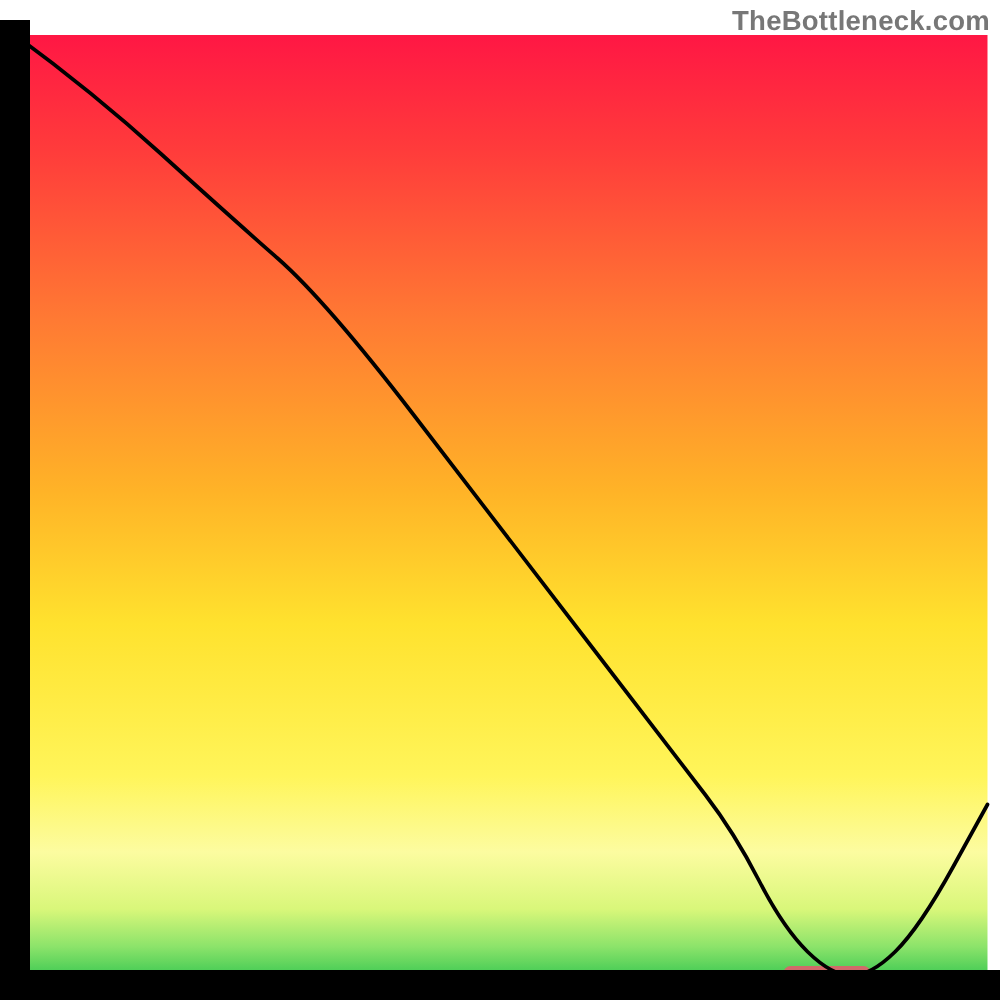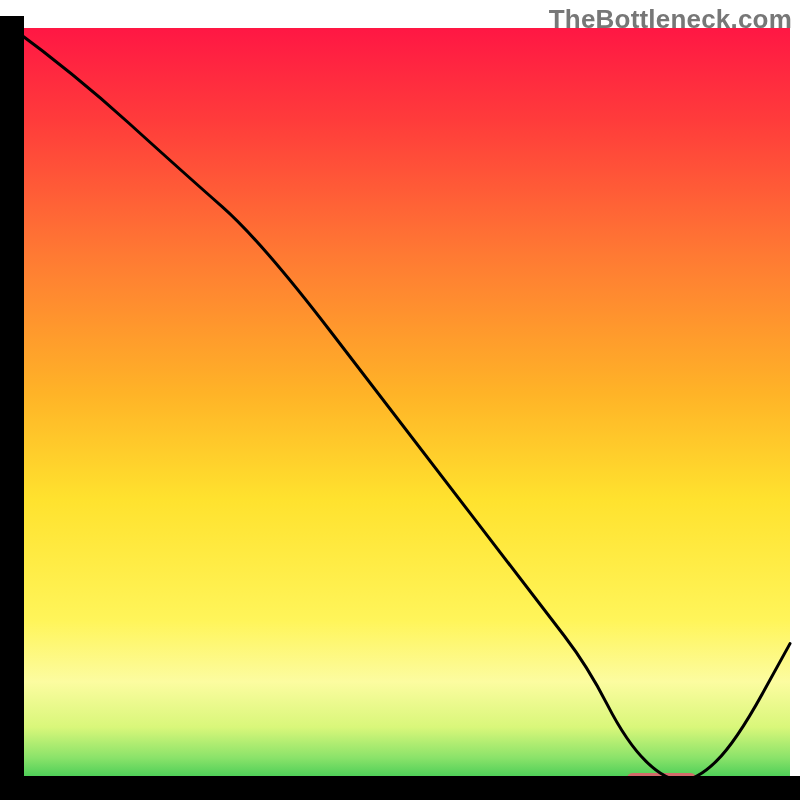--- a/index.html
+++ b/index.html
@@ -14,21 +14,21 @@
   .canvas-wrap {
     position: relative;
     width: 800px;
     height: 800px;
   }
   .watermark {
     position: absolute;
     top: 4px;
     right: 8px;
     color: #777777;
-    font-size: 26px;
+    font-size: 22px;
     font-weight: 600;
     letter-spacing: 0.2px;
     user-select: none;
   }
   svg {
     display: block;
   }
 </style>
 </head>
 <body>

